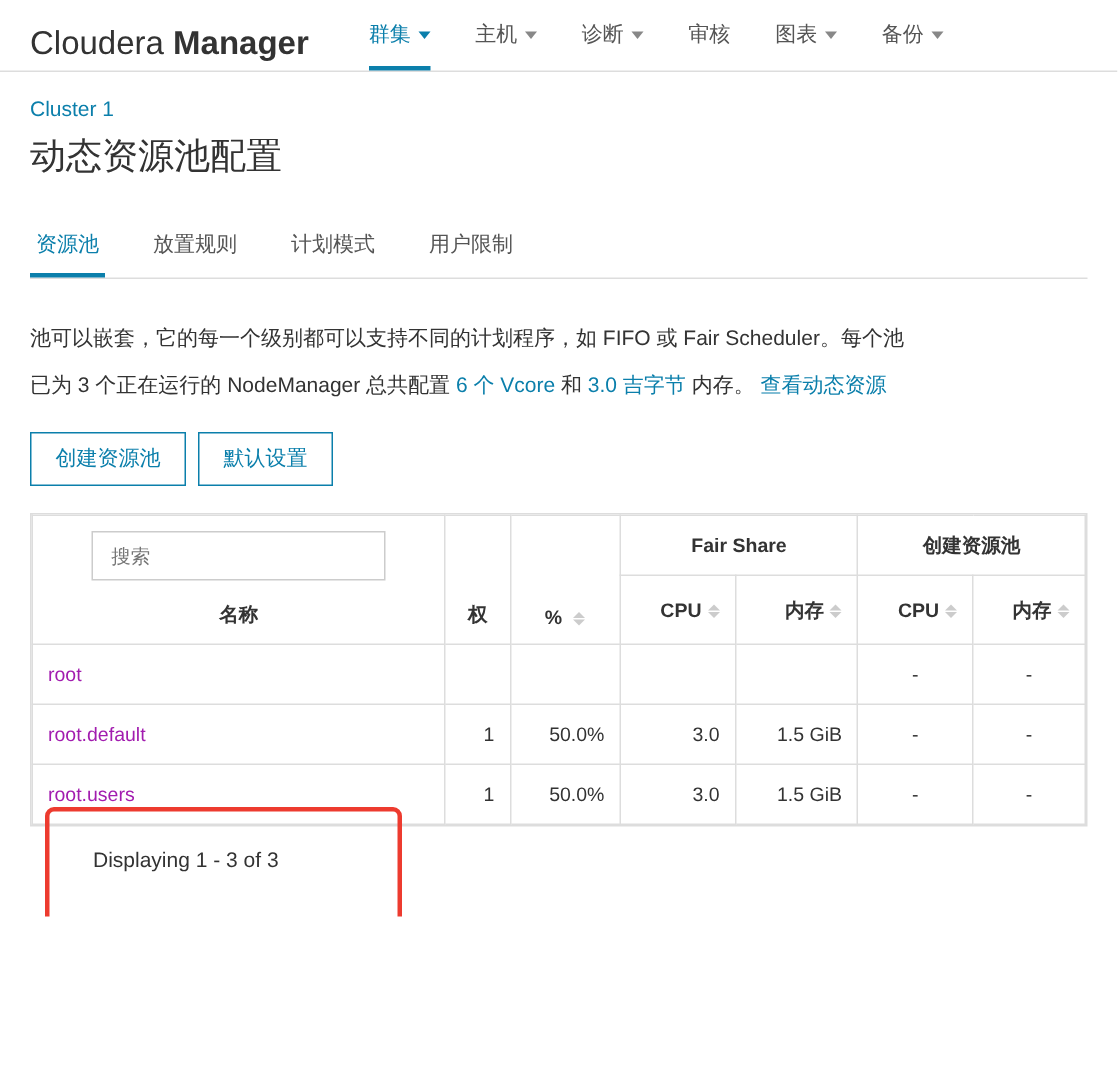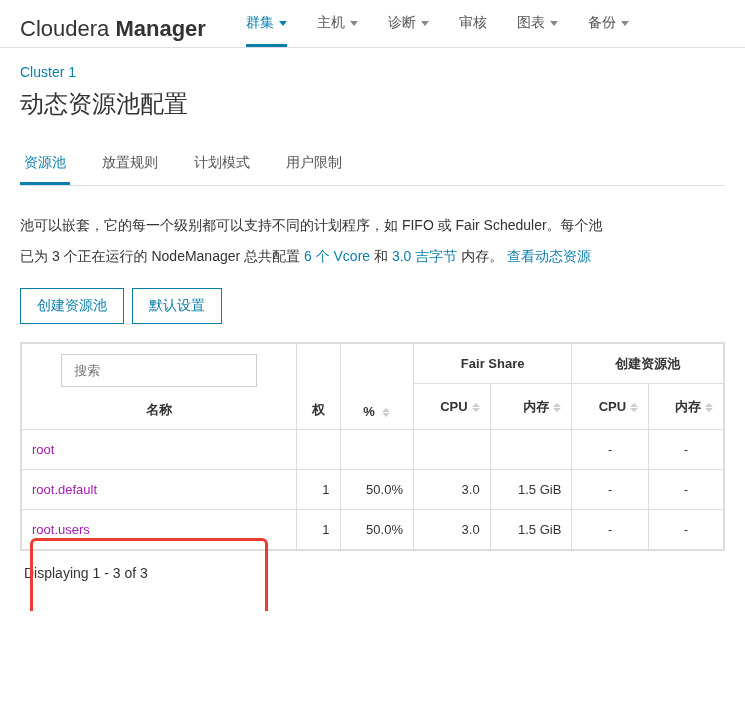--- a/index.html
+++ b/index.html
@@ -41,21 +41,21 @@
     .sort-down { border-top: 4px solid #ccc; }
     .search-box { border: 1px solid #ccc; padding: 8px 12px; width: 196px; font-size: 13px; color: #888; }
     .name-th { padding: 10px 12px; }
     .name-label { margin-top: 14px; display: block; }
     .num { text-align: right; }
     .center { text-align: center; }
     .row-name { font-weight: 400; color: #a21caf; }
     
     .highlight-box { position: absolute; border: 3px solid #ed3b2f; border-radius: 6px; pointer-events: none; left: 30px; top: 538px; width: 238px; height: 94px; }
     
-    .pager { padding: 14px 4px; font-size: 14px; color: #333; }
+    .pager { padding: 14px 4px; font-size: 14px; color: #333; margin-left: 38px; }
     .watermark { position: absolute; right: 10px; top: 700px; font-size: 12px; color: #ddd; }
     .container { position: relative; }
   </style>
 </head>
 <body>
 <div class="container">
 
 <div class="topbar">
   <div class="brand">
     <span>Cloudera </span><span class="bold">Manager</span>

